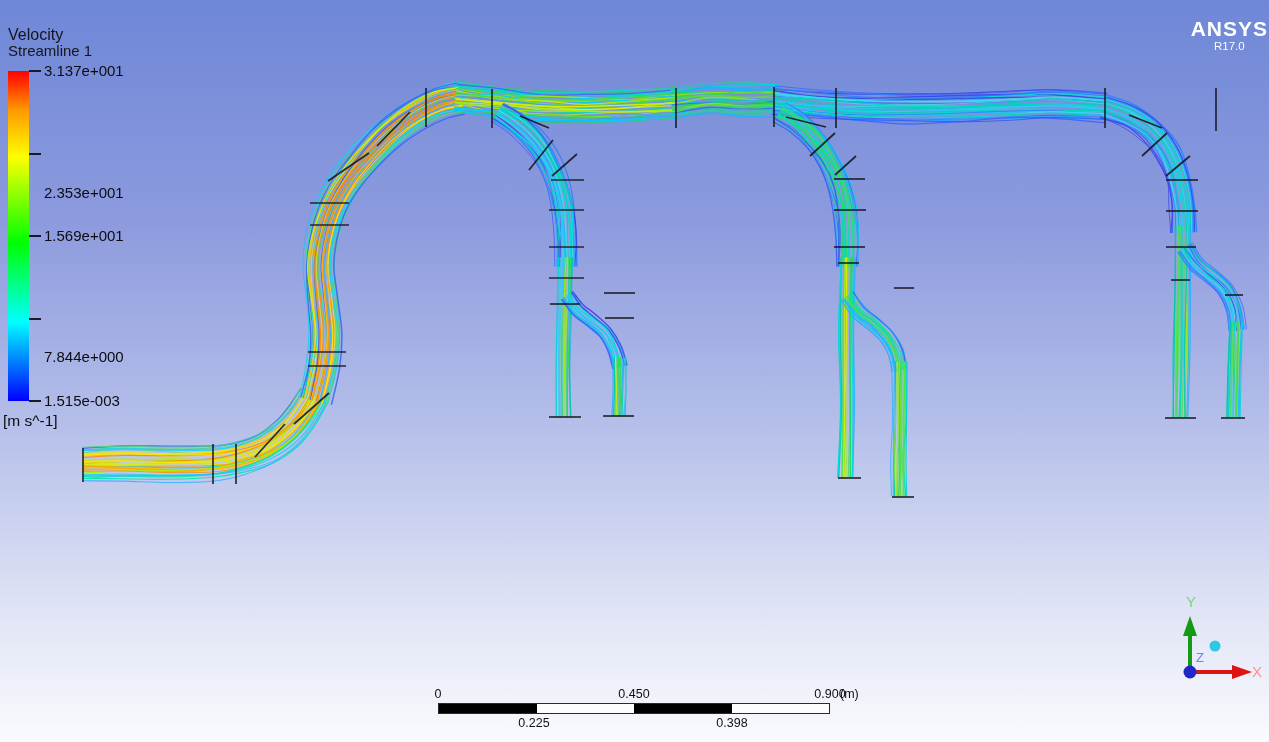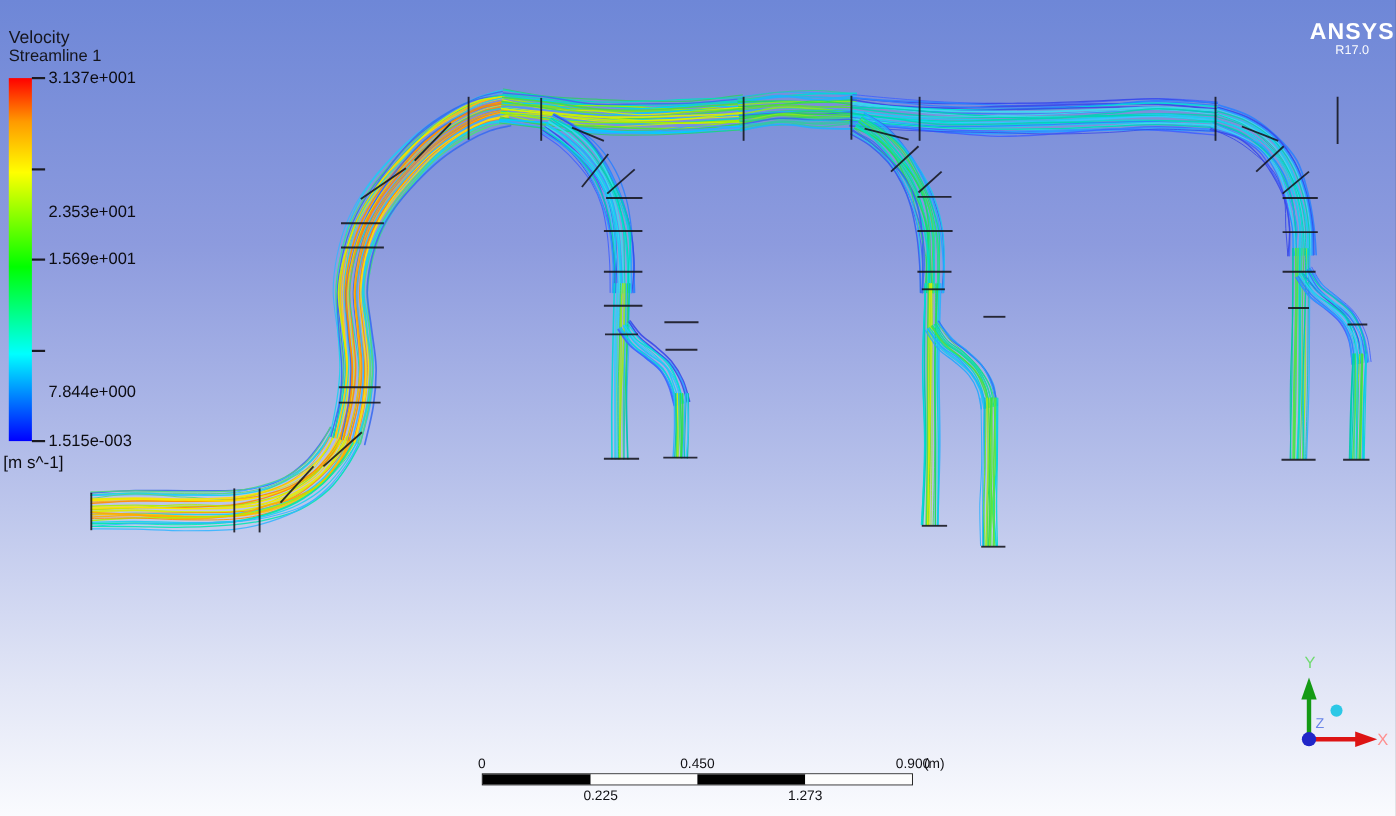--- a/index.html
+++ b/index.html
@@ -472,22 +472,22 @@
         <div class="ruler-label" style="left: 196px; top: 0px;">0.450</div>
         <div class="ruler-label" style="left: 392px; top: 0px;">0.900</div>
       </div>
     <div id="ruler-bar" class="ruler-bar">
         <div class="ruler-seg" style="background: rgb(0, 0, 0);"></div>
         <div class="ruler-seg" style="background: rgb(253, 253, 253);"></div>
         <div class="ruler-seg" style="background: rgb(0, 0, 0);"></div>
         <div class="ruler-seg" style="background: rgb(253, 253, 253);"></div>
       </div>
     <div id="ruler-bottom">
-        <div class="ruler-label" style="left: 108px; top: 29px;">0.225</div>
-        <div class="ruler-label" style="left: 294px; top: 29px;">1.273</div>
+        <div class="ruler-label" style="left: 96px; top: 29px;">0.225</div>
+        <div class="ruler-label" style="left: 294px; top: 29px;">0.398</div>
       </div>
     <div class="ruler-unit">(m)</div>
   </div>
 
   <svg class="triad" viewBox="0 0 139 115">
     <text x="66" y="84" font-size="13" font-family="Liberation Sans, sans-serif" fill="#6b86e8">Z</text>
     <line x1="60" y1="94" x2="60" y2="56" stroke-width="4" stroke="#149a14"></line>
     <polygon points="53,58 67,58 60,38" fill="#149a14"></polygon>
     <line x1="60" y1="94" x2="104" y2="94" stroke-width="4" stroke="#dd1414"></line>
     <polygon points="102,87 102,101 122,94" fill="#dd1414"></polygon>

